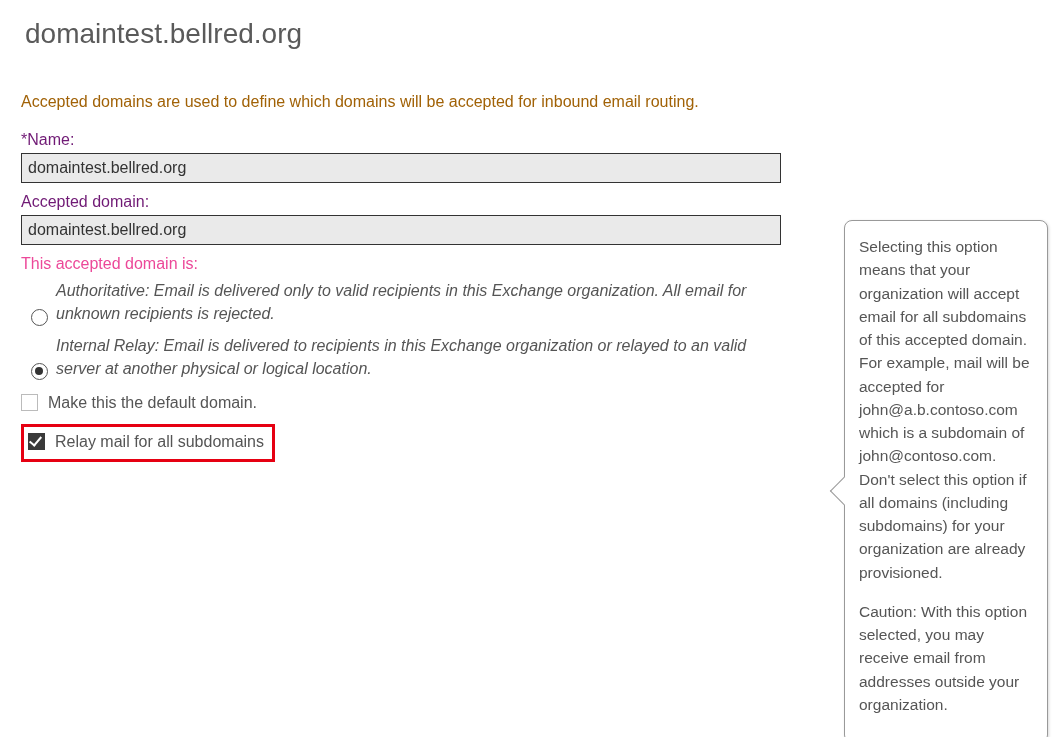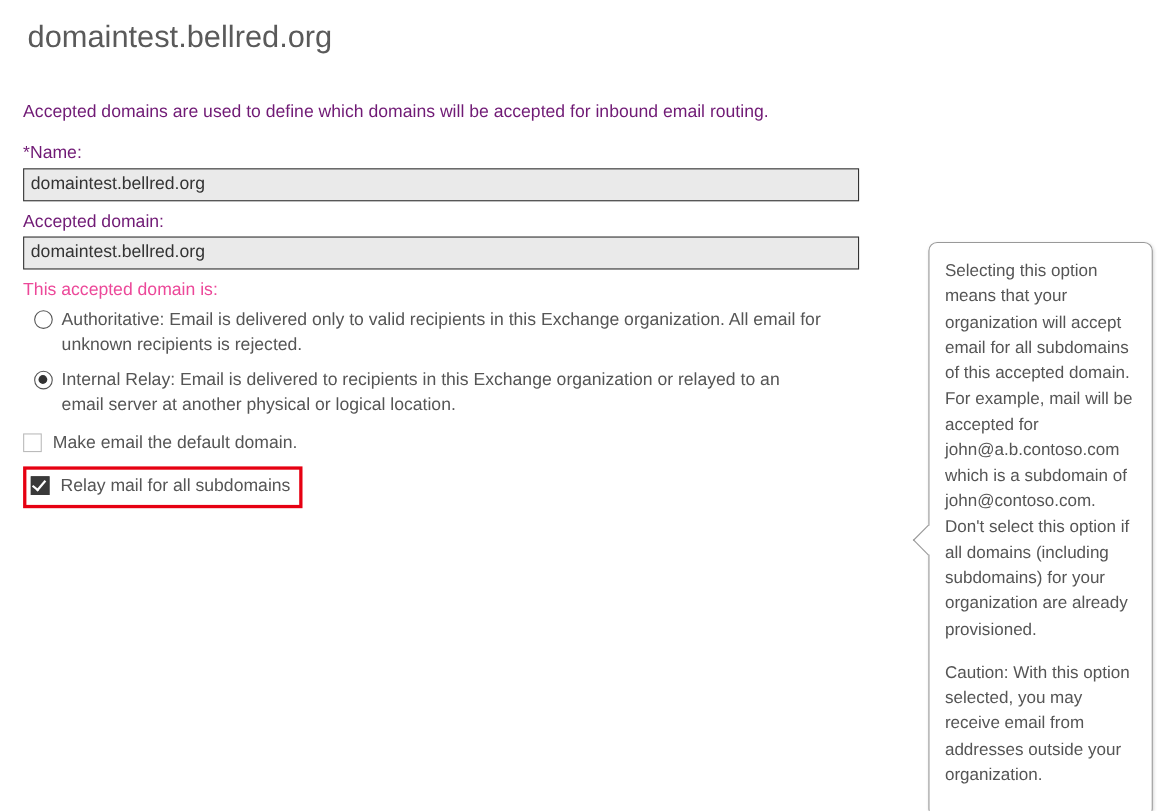--- a/index.html
+++ b/index.html
@@ -24,21 +24,21 @@
     color: #5a5a5a;
     margin: 0 0 40px 4px;
   }
   .form-area {
     width: 770px;
     color: #555;
     font-size: 16px;
   }
   .description {
     font-size: 16px;
-    color: #701a75;
+    color: #a16207;
     margin: 0 0 18px 0;
     line-height: 1.45;
   }
   .field-label {
     font-size: 16px;
     color: #701a75;
     margin: 6px 0 4px 0;
   }
   .text-input {
     width: 760px;
@@ -53,24 +53,25 @@
     margin-bottom: 10px;
     display: block;
   }
   .radio-group-label {
     font-size: 16px;
     color: #ec4899;
     margin: 10px 0 6px 0;
   }
   .radio-row {
     display: flex;
-    align-items: flex-start;
+    align-items: flex-end;
     margin: 4px 0 8px 10px;
     gap: 8px;
     max-width: 720px;
+    font-style: italic;
   }
   .radio-circle {
     width: 17px;
     height: 17px;
     border: 1.4px solid #555;
     border-radius: 50%;
     flex: 0 0 auto;
     margin-top: 3px;
     position: relative;
     background: #fff;
@@ -180,26 +181,26 @@
 
     <div class="radio-group-label">This accepted domain is:</div>
 
     <div class="radio-row">
       <span class="radio-circle"></span>
       <span class="radio-text">Authoritative: Email is delivered only to valid recipients in this Exchange organization. All email for unknown recipients is rejected.</span>
     </div>
 
     <div class="radio-row">
       <span class="radio-circle checked"></span>
-      <span class="radio-text">Internal Relay: Email is delivered to recipients in this Exchange organization or relayed to an email server at another physical or logical location.</span>
+      <span class="radio-text">Internal Relay: Email is delivered to recipients in this Exchange organization or relayed to an valid server at another physical or logical location.</span>
     </div>
 
     <div class="checkbox-row">
       <span class="checkbox-box"></span>
-      <span class="checkbox-label">Make email the default domain.</span>
+      <span class="checkbox-label">Make this the default domain.</span>
     </div>
 
     <div class="highlight-box">
       <span class="checkbox-box checked"></span>
       <span class="checkbox-label">Relay mail for all subdomains</span>
     </div>
 
   </div>
 
   <div class="callout">

